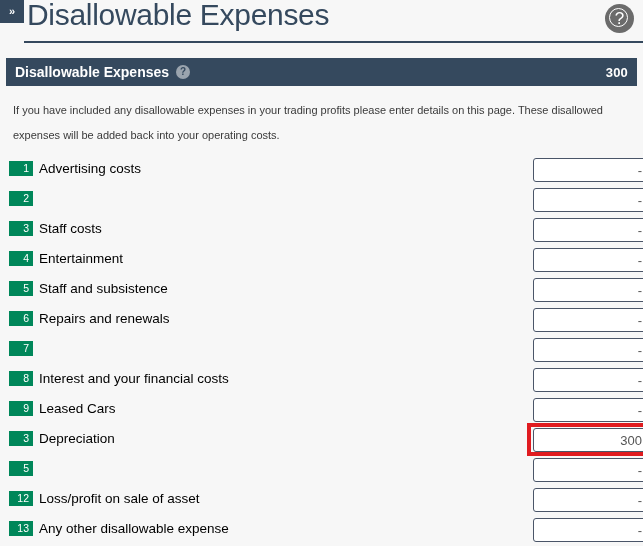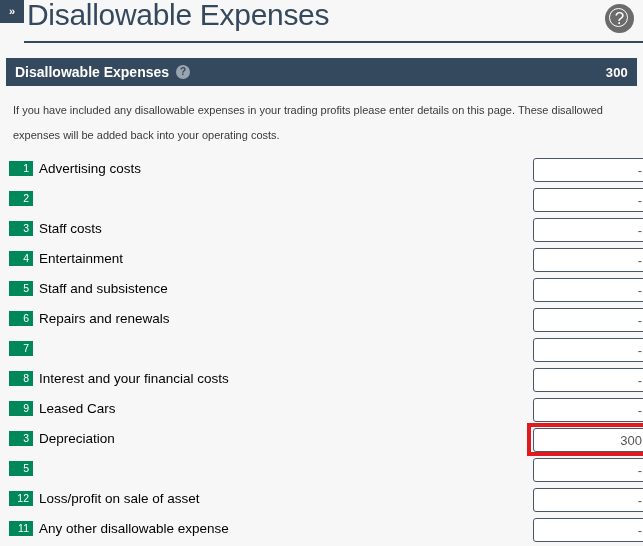--- a/index.html
+++ b/index.html
@@ -275,17 +275,17 @@
     <div class="row">
       <span class="badge">5</span>
       <input class="field" type="text" value="-" style="">
     </div>
     <div class="row">
       <span class="badge">12</span>
       <span class="row-label">Loss/profit on sale of asset</span>
       <input class="field" type="text" value="-" style="">
     </div>
     <div class="row">
-      <span class="badge">11</span>
+      <span class="badge">13</span>
       <span class="row-label">Any other disallowable expense</span>
       <input class="field" type="text" value="-" style="">
     </div>
   </div>
 
 </body></html>

